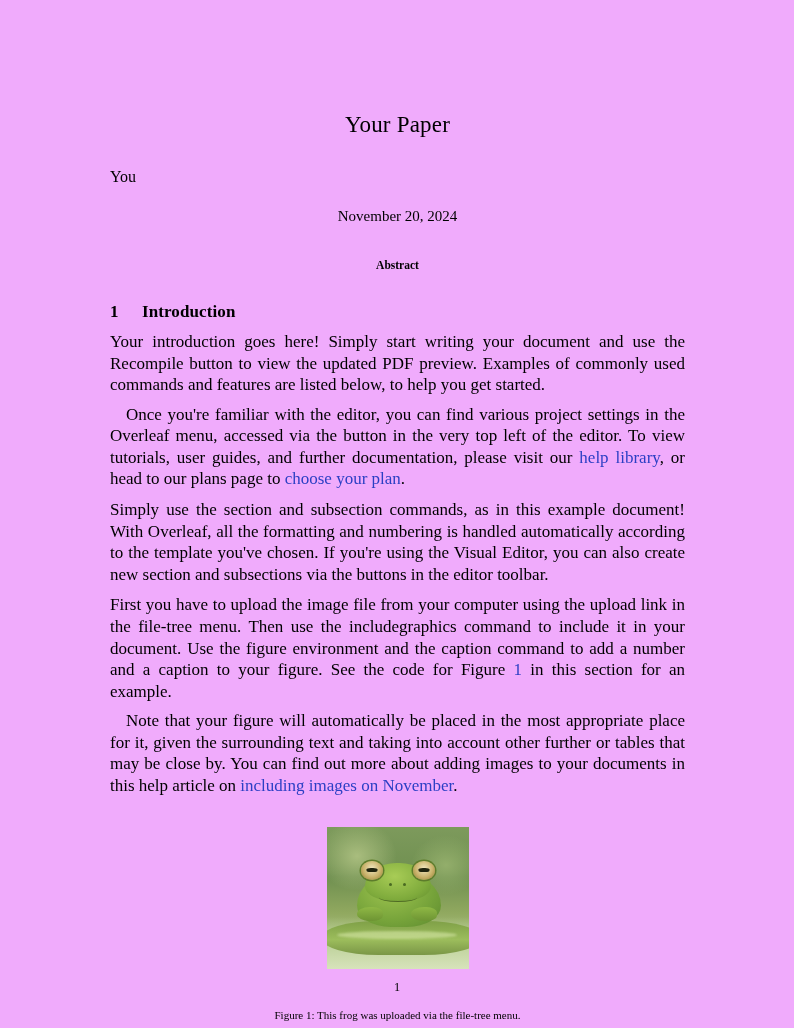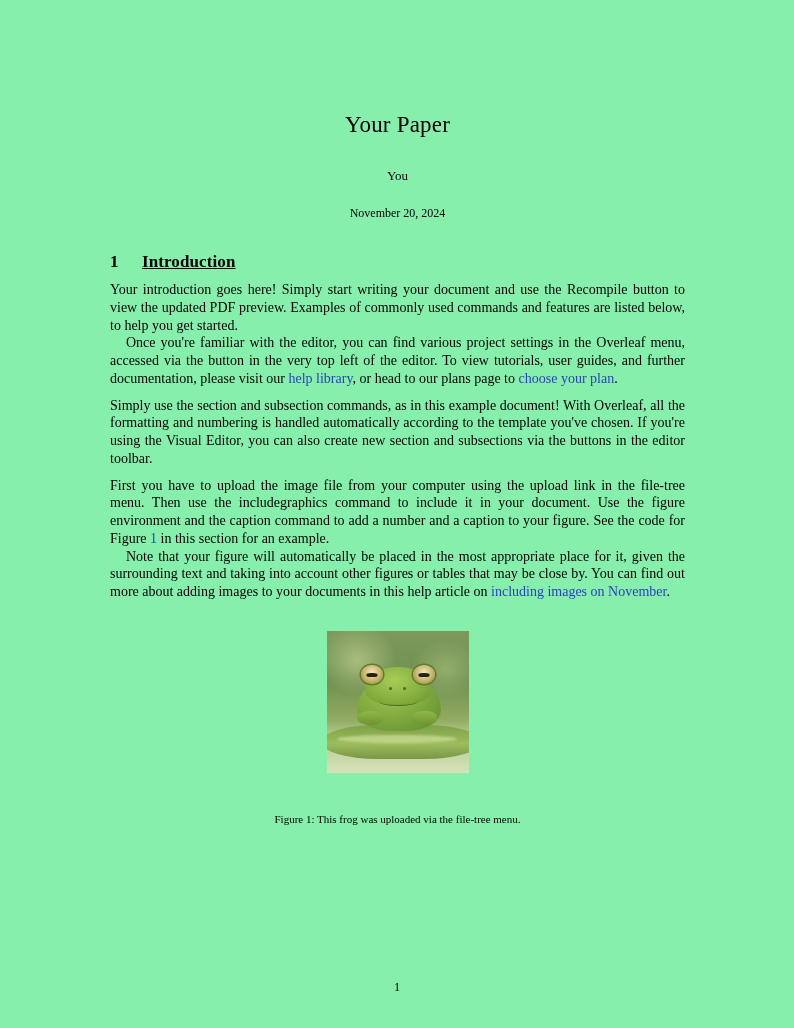--- a/index.html
+++ b/index.html
@@ -13,86 +13,85 @@
     font-family: "Liberation Serif", serif;
     color: #000000;
     position: relative;
     overflow: hidden;
   }
   .page {
     position: absolute;
     left: 0; top: 0;
     width: 794px;
     height: 1028px;
-    background: #86efac;
+    background: #f0abfc;
     box-sizing: border-box;
   }
   .content {
     position: absolute;
     left: 110px;
     top: 112px;
     width: 575px;
   }
   .doc-title {
     font-size: 23px;
     text-align: center;
     margin: 0;
     font-weight: normal;
     letter-spacing: 0.2px;
   }
   .doc-author {
-    font-size: 13px;
-    text-align: center;
+    font-size: 16px;
+    text-align: left;
     margin-top: 30px;
   }
   .doc-date {
-    font-size: 12px;
+    font-size: 15px;
     text-align: center;
     margin-top: 22px;
   }
   .abstract-head {
     text-align: center;
     font-size: 11.5px;
     font-weight: bold;
     margin-top: 34px;
   }
   .abstract-body {
     font-size: 11.5px;
     margin-top: 9px;
     padding-left: 48px;
     padding-right: 48px;
   }
   h2.section {
     font-size: 17px;
     font-weight: bold;
     margin: 31px 0 0 0;
     letter-spacing: 0.1px;
-    text-decoration: underline;
   }
   h2.section .num {
     display: inline-block;
     width: 32px;
   }
   h3.subsection {
     font-size: 14px;
     font-weight: bold;
     margin: 26px 0 0 0;
   }
   h3.subsection .num {
     display: inline-block;
     width: 32px;
   }
   p.para {
-    font-size: 14px;
+    font-size: 17px;
     line-height: 1.27;
     margin: 9px 0 0 0;
     text-align: justify;
   }
   p.para.indent {
-    margin-top: 0;
+    margin-top: 8px;
     text-indent: 16px;
   }
   a.link {
     color: #2b3fc4;
     text-decoration: none;
   }
   .figure {
     margin-top: 30px;
     text-align: center;
   }
@@ -188,32 +187,33 @@
 </head>
 <body>
 
 <div class="page">
   <div class="content">
 
     <h1 class="doc-title">Your Paper</h1>
     <div class="doc-author">You</div>
     <div class="doc-date">November 20, 2024</div>
 
+    <div class="abstract-head">Abstract</div>
 
     <h2 class="section">
       <span class="num">1</span><span>Introduction</span>
     </h2>
     <p class="para">Your introduction goes here! Simply start writing your document and use the Recompile button to view the updated PDF preview. Examples of commonly used commands and features are listed below, to help you get started.</p>
     <p class="para indent"><span>Once you're familiar with the editor, you can find various project settings in the Overleaf menu, accessed via the button in the very top left of the editor. To view tutorials, user guides, and further documentation, please visit our </span><a class="link" href="#">help library</a><span>, or head to our plans page to </span><a class="link" href="#">choose your plan</a><span>.</span></p>
 
 
     <p class="para">Simply use the section and subsection commands, as in this example document! With Overleaf, all the formatting and numbering is handled automatically according to the template you've chosen. If you're using the Visual Editor, you can also create new section and subsections via the buttons in the editor toolbar.</p>
 
     <p class="para"><span>First you have to upload the image file from your computer using the upload link in the file-tree menu. Then use the includegraphics command to include it in your document. Use the figure environment and the caption command to add a number and a caption to your figure. See the code for Figure </span><a class="link" href="#">1</a><span> in this section for an example.</span></p>
-    <p class="para indent"><span>Note that your figure will automatically be placed in the most appropriate place for it, given the surrounding text and taking into account other figures or tables that may be close by. You can find out more about adding images to your documents in this help article on </span><a class="link" href="#">including images on November</a><span>.</span></p>
+    <p class="para indent"><span>Note that your figure will automatically be placed in the most appropriate place for it, given the surrounding text and taking into account other further or tables that may be close by. You can find out more about adding images to your documents in this help article on </span><a class="link" href="#">including images on November</a><span>.</span></p>
 
     <div class="figure">
       <div class="frog">
         <div class="bg1"></div>
         <div class="bg2"></div>
         <div class="bg3"></div>
         <div class="leaf"></div>
         <div class="leaf-hi"></div>
         <div class="body"></div>
         <div class="head"></div>

